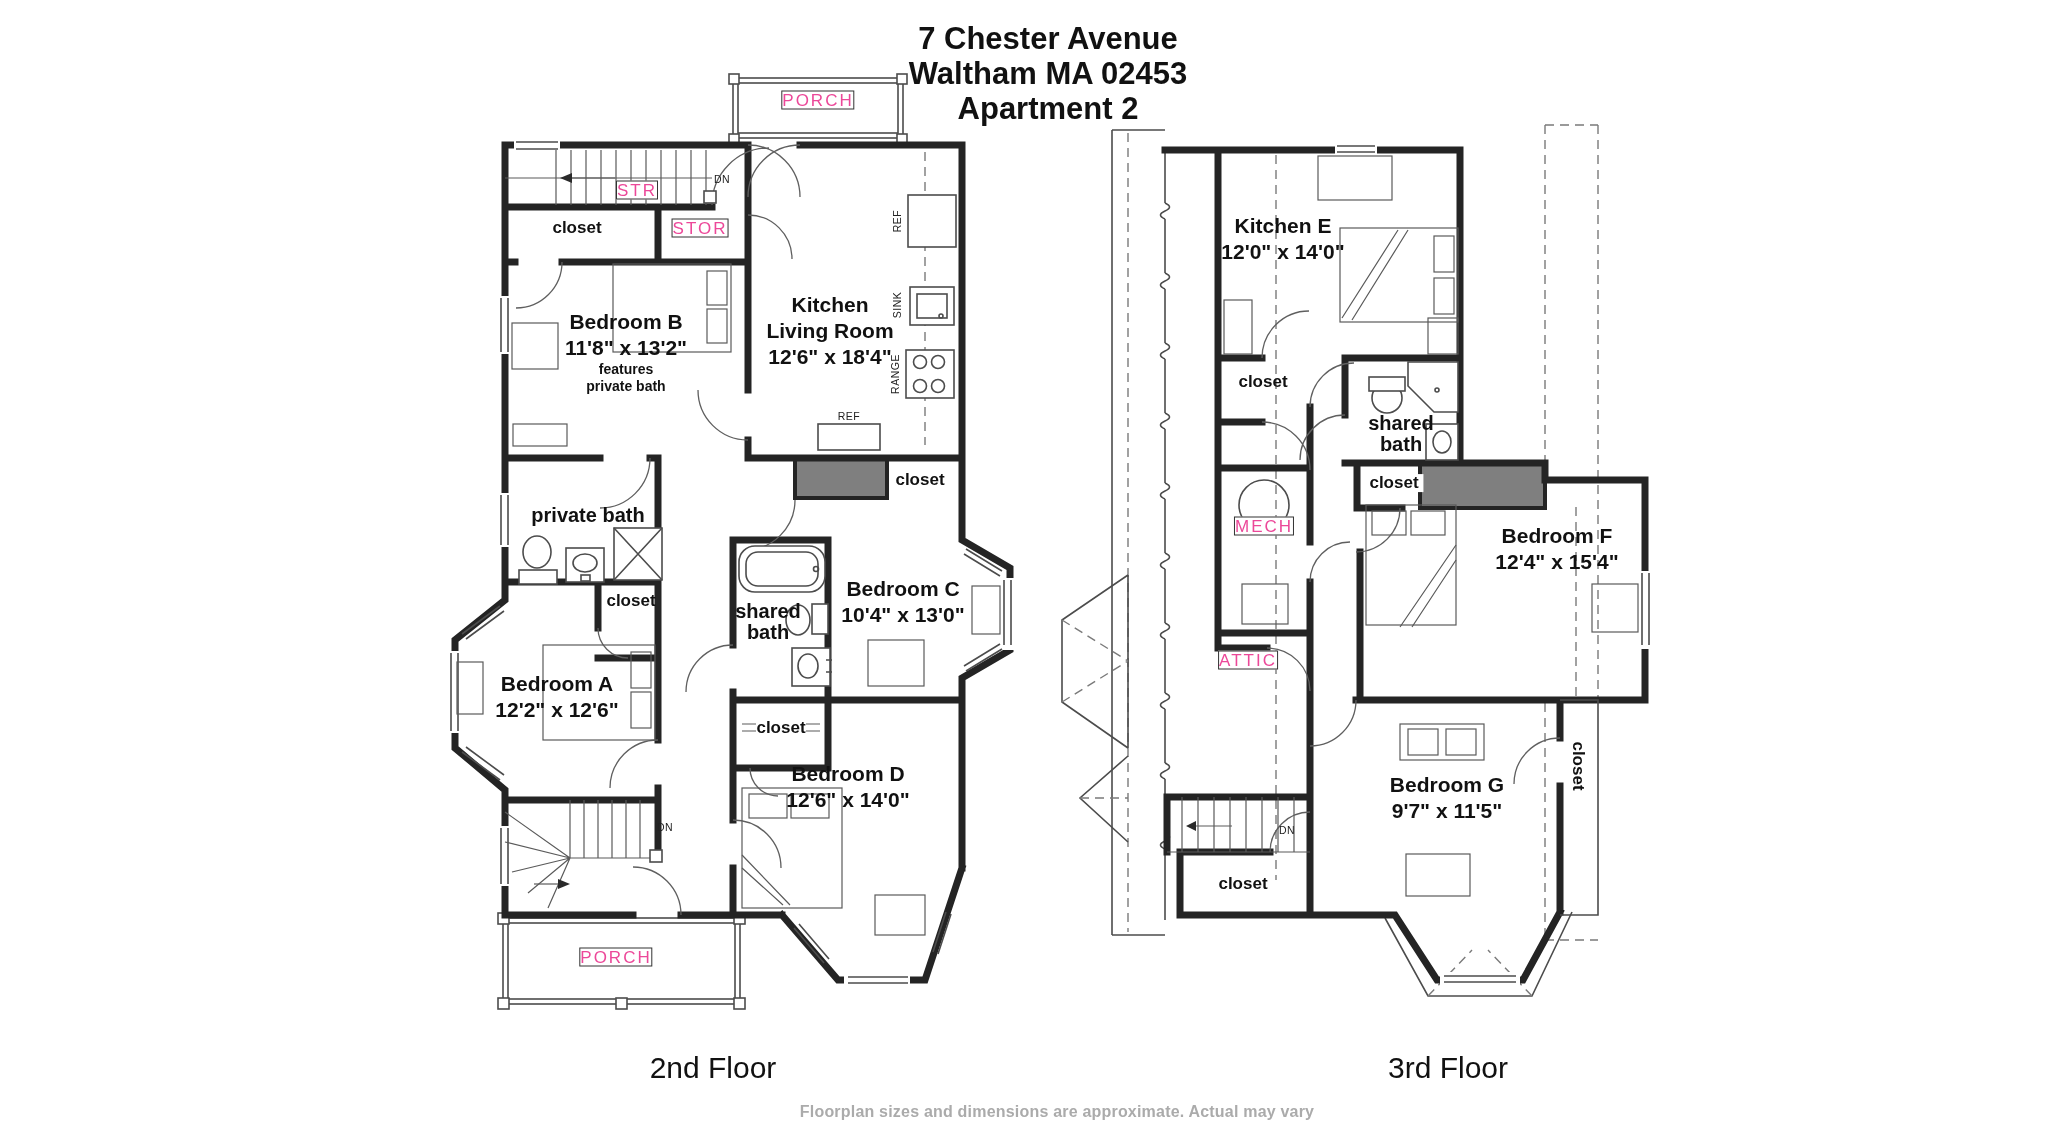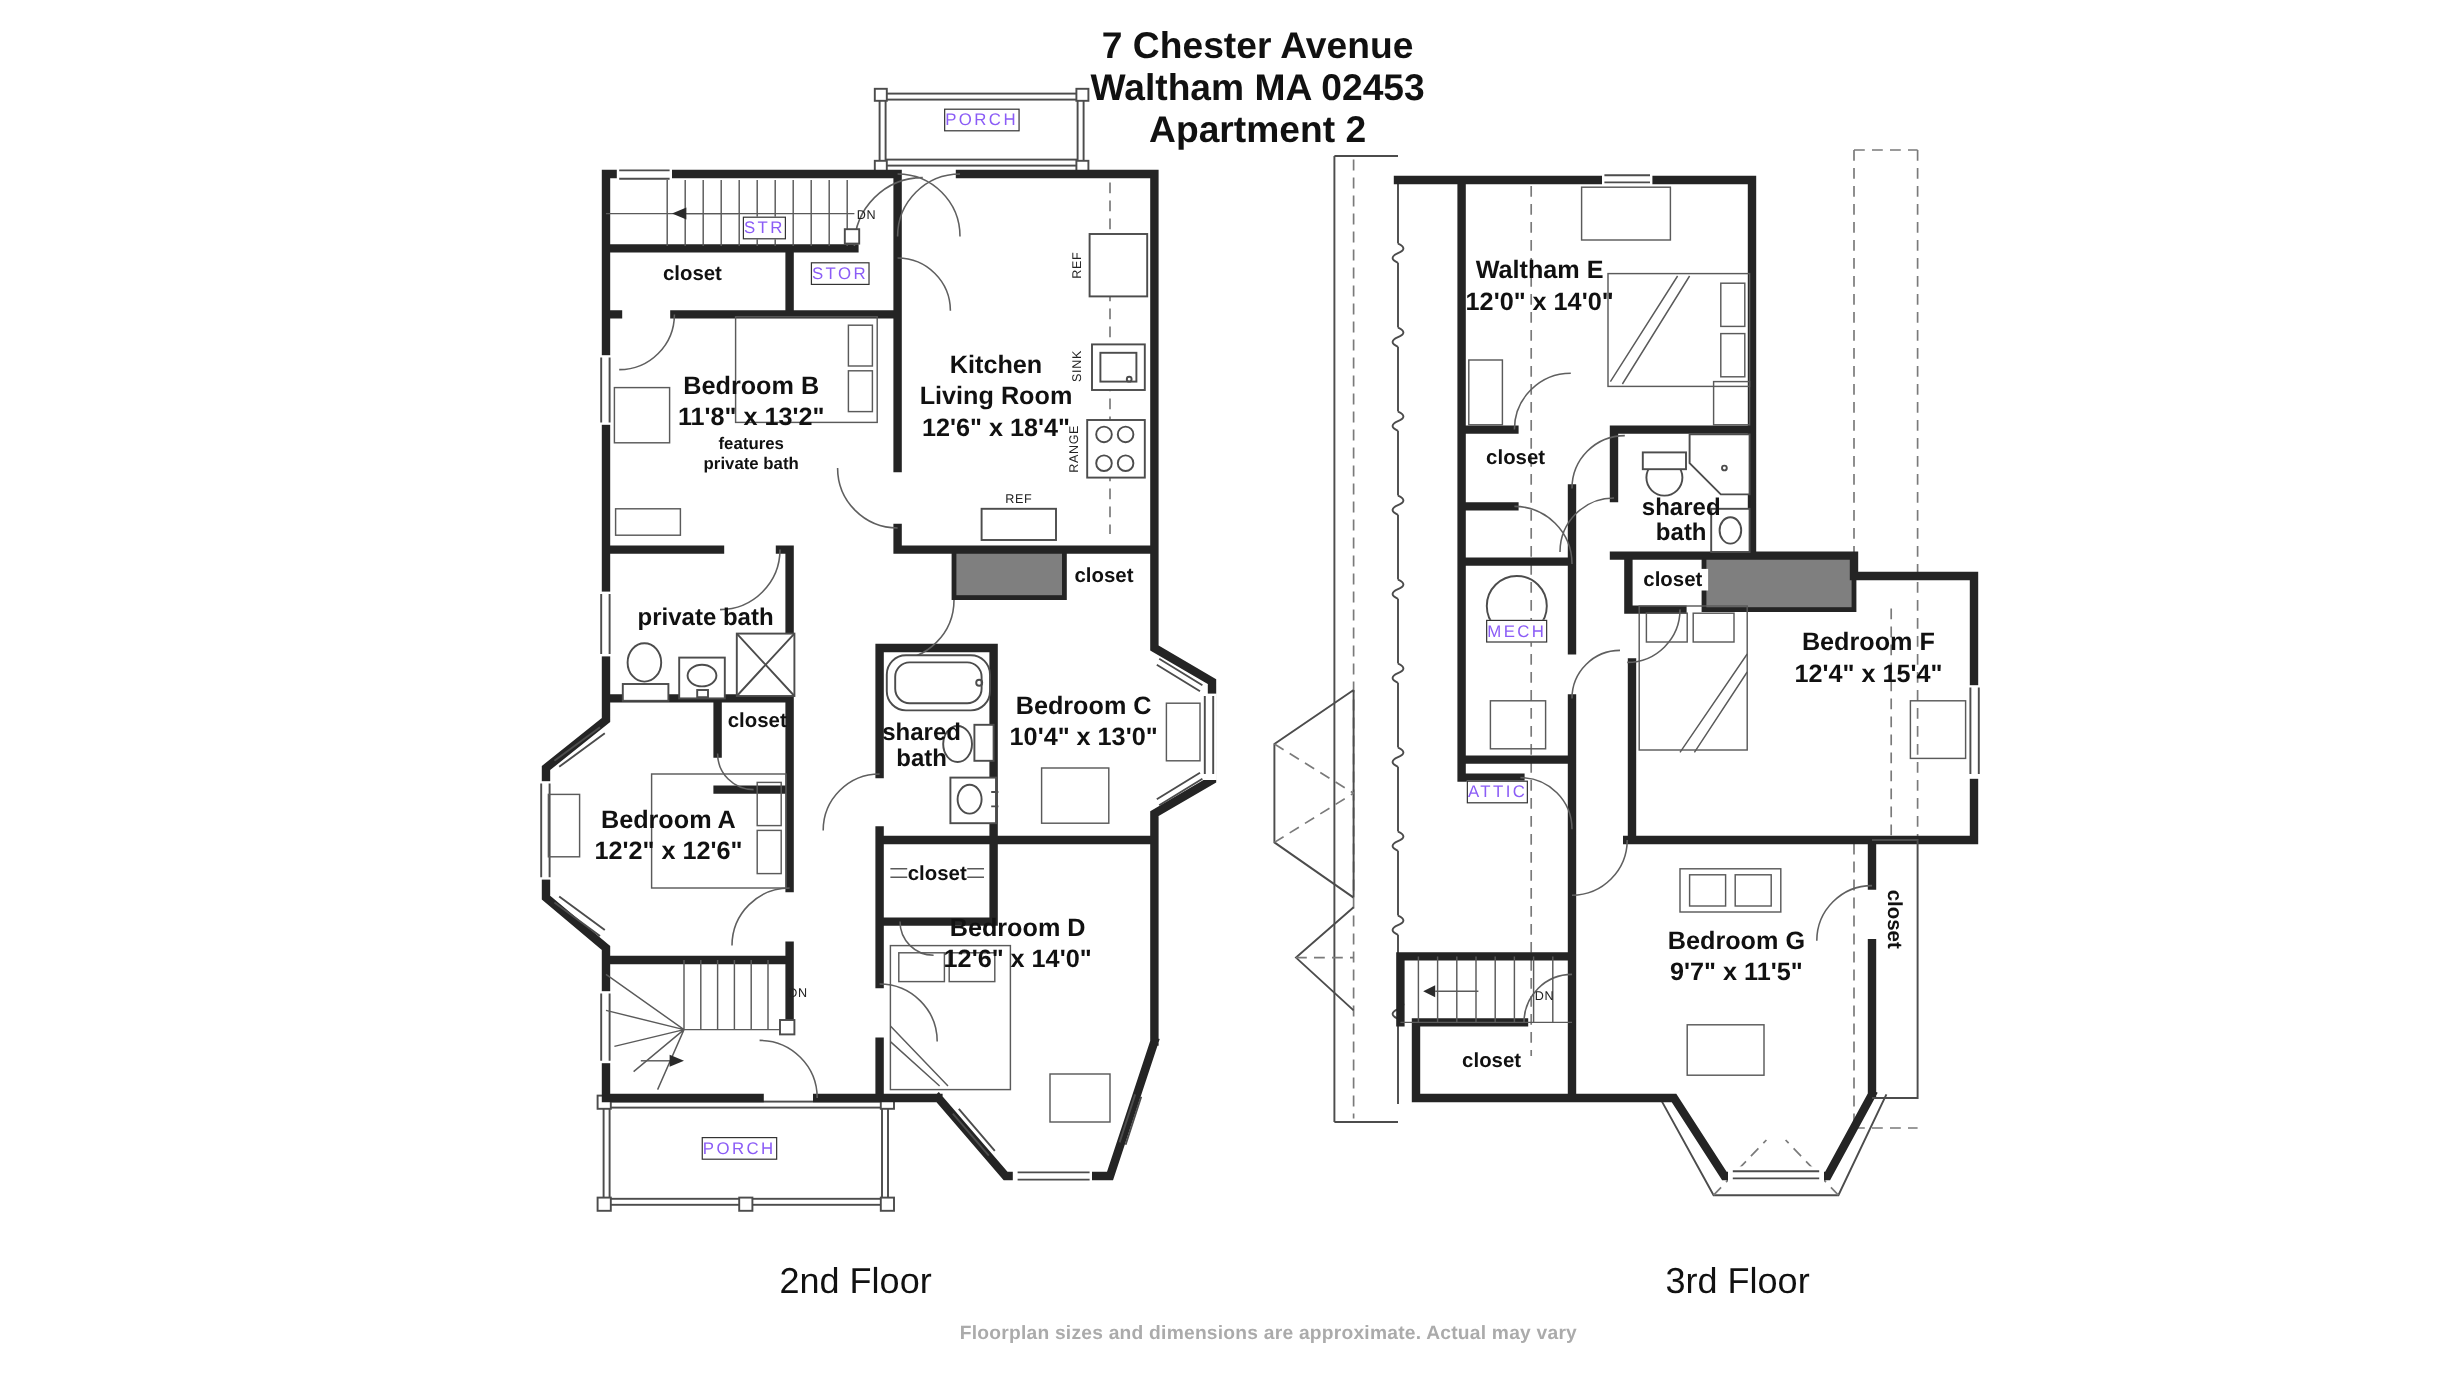--- a/index.html
+++ b/index.html
@@ -18,21 +18,21 @@
   .ar{fill:#2a2a2a;stroke:none}
   
   .lbl{position:absolute;transform:translate(-50%,-50%);color:#111;white-space:nowrap;
        text-align:center;line-height:1.05;z-index:5;}
   .room{font-size:21px;font-weight:bold;line-height:26px;}
   .note{font-size:14px;font-weight:bold;line-height:17px;text-align:center;}
   .md{font-size:20px;font-weight:bold;}
   .sm{font-size:17px;font-weight:bold;}
   .bg{background:#fff;padding:0 5px;}
   .tiny{font-size:10.5px;font-weight:400;color:#222;letter-spacing:.5px;}
-  .boxed{font-size:14px;font-weight:400;color:#8b5cf6;border:1.6px solid #333;
+  .boxed{font-size:17px;font-weight:400;color:#ec4899;border:1.6px solid #333;
          background:#fff;padding:0 0;letter-spacing:2px;line-height:17px;}
   .rot{transform:translate(-50%,-50%) rotate(-90deg);}
   .vert{transform:translate(-50%,-50%) rotate(90deg);}
   .title{font-size:31px;font-weight:bold;line-height:35px;}
   .caption{font-size:30px;font-weight:normal;}
   .foot{font-size:16px;font-weight:bold;color:#ababab;letter-spacing:.2px;}
 </style>
 </head>
 <body>
 
@@ -339,21 +339,21 @@
 
   <div class="lbl" style="left:848px;top:787px">
     <div class="room">Bedroom D</div>
     <div class="room">12'6" x 14'0"</div>
   </div>
 
   <div class="lbl tiny" style="left:665px;top:828px">DN</div>
   <div class="lbl boxed" style="left:616px;top:957px">PORCH</div>
 
   <div class="lbl" style="left:1283px;top:239px">
-    <div class="room">Waltham E</div>
+    <div class="room">Kitchen E</div>
     <div class="room">12'0" x 14'0"</div>
   </div>
 
   <div class="lbl sm" style="left:1263px;top:382px">closet</div>
 
   <div class="lbl md" style="left:1401px;top:434px">
     <div>shared</div>
     <div>bath</div>
   </div>
 

